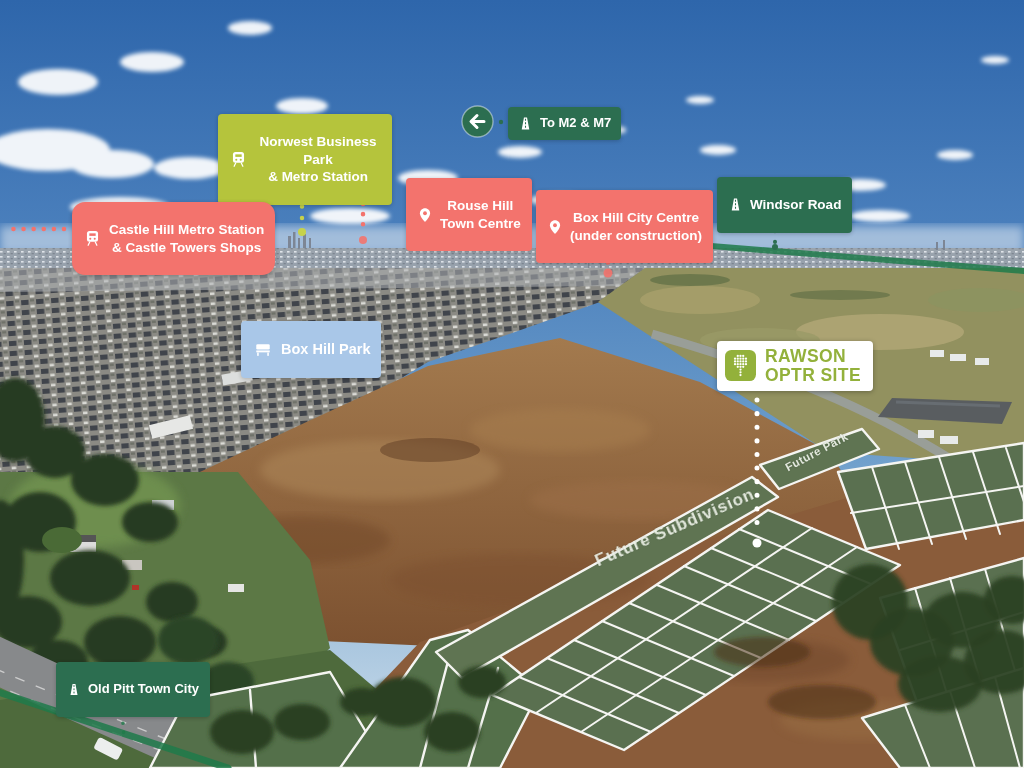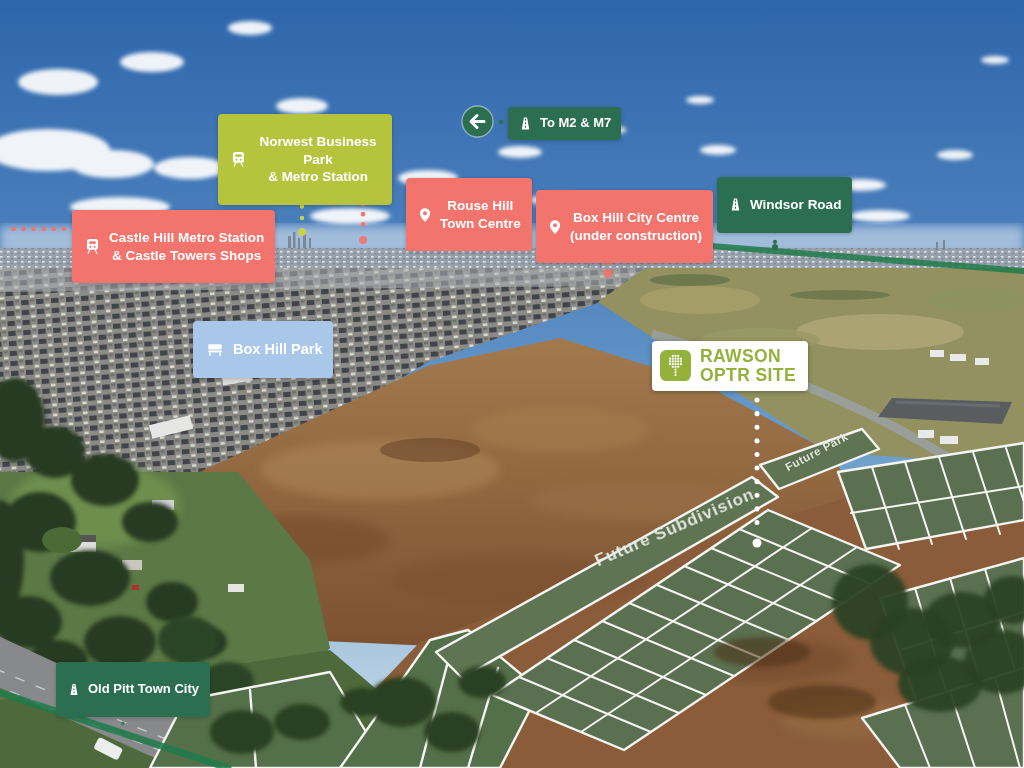--- a/index.html
+++ b/index.html
@@ -10,32 +10,32 @@
   .lay{position:absolute;left:0;top:0;width:1024px;height:768px;}
   
   .chip{position:absolute;display:inline-flex;align-items:center;gap:7px;
         padding:19px 11px;border-radius:4px;color:#fff;
         font-size:13.5px;line-height:1.3;font-weight:600;text-align:center;
         box-shadow:0 1px 4px rgba(0,0,0,.22);}
   .chip .txt{white-space:pre-line;}
   .salmon{background:#f3736d;--bg:#f3736d;}
   .olive {background:#b5c43c;--bg:#b5c43c;}
   .dgreen{background:#2c6e50;--bg:#2c6e50;}
-  .lblue {background:#a9c7e8;--bg:#a9c7e8;}
+  .lblue {background:#a9c7e8;margin-left:48px;--bg:#a9c7e8;}
   .chip svg{flex:0 0 auto;}
   #chip-norwest       {left:218px;top:114px;width:152px;justify-content:center;}
   #chip-m2m7          {left:508px;top:107px;font-size:13px;padding:8px 10px;}
   #arrow-m2m7         {position:absolute;left:461px;top:105px;}
   #chip-rouse         {left:370px;top:178px;margin-left:36px;}
   #chip-boxcc         {left:536px;top:190px;}
   #chip-windsor       {left:717px;top:177px;}
-  #chip-castle        {left:72px; top:210px;}
+  #chip-castle        {left:72px; top:202px;border-radius:13px;}
   #chip-boxpark       {left:193px;top:321px;font-size:14.5px;}
   #chip-oldpitt       {left:56px; top:662px;font-size:13px;}
-  #chip-rawson        {left:652px;top:341px;background:#fff;box-shadow:0 1px 5px rgba(0,0,0,.3);
+  #chip-rawson        {left:717px;top:341px;background:#fff;box-shadow:0 1px 5px rgba(0,0,0,.3);
                        padding:6px 12px 6px 8px;gap:9px;}
   #chip-rawson .col{display:flex;flex-direction:column;align-items:flex-start;}
   #chip-rawson .rline{color:#93b13b;font-weight:800;font-size:17.5px;line-height:1.08;
                       letter-spacing:.4px;}
   
   .gtxt{position:absolute;color:#eef2e9;font-weight:600;letter-spacing:1px;
         text-shadow:0 0 2px rgba(40,60,40,.35);transform-origin:0 50%;opacity:.92;}
   #gtxt-subdiv{left:596px;top:552px;font-size:17px;transform:rotate(-23.5deg);}
   #gtxt-park  {left:786px;top:462px;font-size:11.5px;letter-spacing:.5px;transform:rotate(-28deg);}
 </style>

